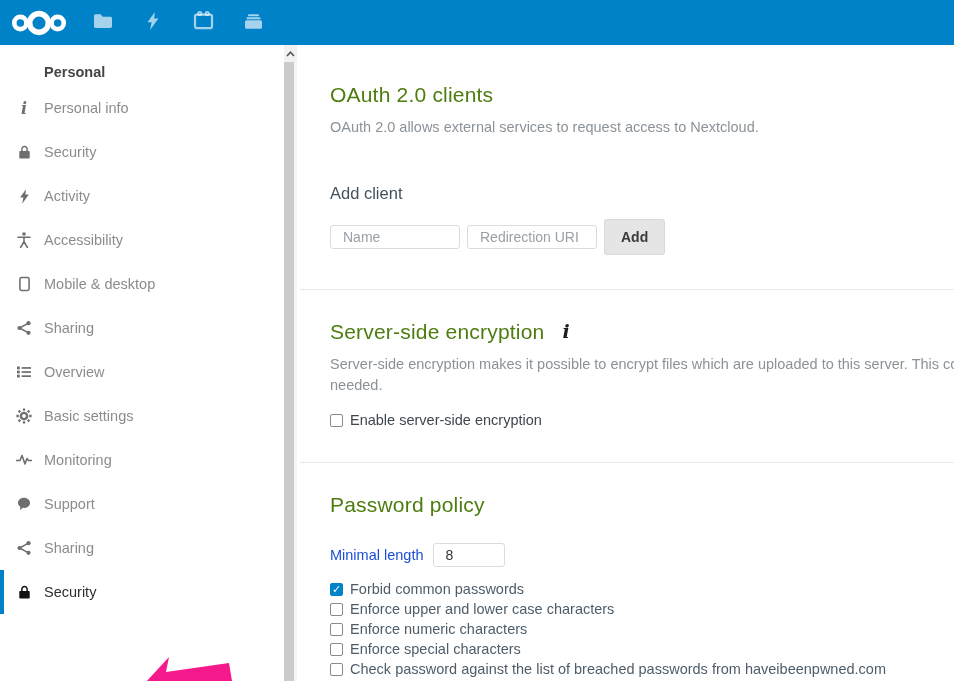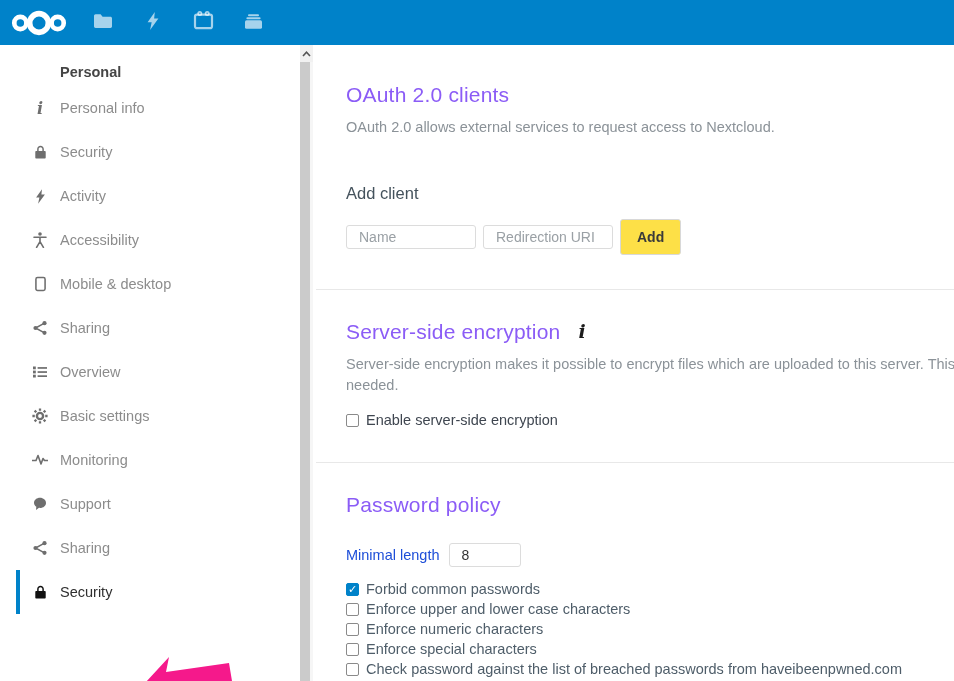--- a/index.html
+++ b/index.html
@@ -6,21 +6,21 @@
   html,body { width:954px; height:681px; overflow:hidden; background:#fff;
     font-family:"Liberation Sans", sans-serif; }
 
   
   .topbar { height:45px; background:#0082c9; display:flex; align-items:center; }
   .logo-wrap { width:78px; display:flex; justify-content:center; align-items:center; cursor:pointer; }
   .app-icon { width:50px; height:45px; display:flex; justify-content:center; align-items:center; cursor:pointer; }
   .app-icon svg { fill:rgba(255,255,255,0.65); }
 
   
-  .page { display:flex; height:636px; position:relative;padding-left:16px; }
+  .page { display:flex; height:636px; position:relative; }
   .sidebar { width:300px; position:relative; flex:0 0 300px; }
   .main { flex:1; min-width:0; }
 
   
   .side-caption { padding-left:44px; margin-top:13px; height:28px; line-height:28px;
     font-weight:bold; font-size:14.5px; color:#454545; }
   .side-caption.admin { margin-top:42px; }
   .side-item { height:44px; display:flex; align-items:center; padding-left:16px;
     cursor:pointer; color:#8c8c8c; }
   .side-item .ic { width:16px; display:flex; justify-content:center; align-items:center; color:#6e6e6e; }
@@ -33,30 +33,30 @@
 
   
   .sscroll { position:absolute; top:0; left:284px; width:13px; height:100%; background:#f6f6f6; }
   .sscroll-btn { height:17px; background:#f1f1f1; display:flex; justify-content:center; align-items:center; cursor:pointer; }
   .sscroll-thumb { position:absolute; top:17px; bottom:0; left:0; width:10px; background:#cbcbcb; cursor:pointer; }
 
   
   .section { padding:30px 30px 34px 30px; }
   .section.bordered { border-bottom:1px solid #e8e8e8; }
   .section.first { padding-top:38px; }
-  h2 { font-size:21px; font-weight:300; color:#8b5cf6; letter-spacing:.2px; }
+  h2 { font-size:21px; font-weight:300; color:#4d7c0f; letter-spacing:.2px; }
   .h2row { display:flex; align-items:flex-start; gap:18px; }
   .desc { margin-top:10px; font-size:14.5px; color:#8b9298; line-height:21px; }
   .desc.nowrap { white-space:nowrap; }
   h3 { margin-top:46px; font-size:16.5px; font-weight:400; color:#44525c; }
   .form-row { margin-top:16px; display:flex; gap:7px; align-items:center; }
   input[type=text] { height:24px; width:130px; border:1px solid #dcdcdc; border-radius:3px;
     padding:0 12px; font-size:14px; color:#333; font-family:"Liberation Sans", sans-serif; outline:none; }
   input::placeholder { color:#9aa0a5; }
-  .btn { height:36px; padding:0 16px; background:#fde047; border:1px solid #d8d8d8; border-radius:3px;
+  .btn { height:36px; padding:0 16px; background:#e5e5e5; border:1px solid #d8d8d8; border-radius:3px;
     font-weight:bold; font-size:14px; color:#3a3a3a; cursor:pointer; font-family:"Liberation Sans", sans-serif; }
   .enc-info { font:italic bold 19px "DejaVu Serif", serif; color:#1c1c1c; }
 
   .check-row { display:flex; align-items:center; gap:7px; margin-top:6px; cursor:pointer; }
   .check-row.first-row { margin-top:16px; }
   .cbx { width:13px; height:13px; flex:0 0 13px; border:1px solid #8a8a8a; border-radius:2px;
     background:#fff; display:flex; align-items:center; justify-content:center; }
   .cbx.checked { background:#0082c9; border-color:#0082c9; color:#fff; font-size:11px; line-height:11px; }
   .check-lbl { font-size:14.5px; color:#4e5d69; }
   .enc-check .check-lbl { color:#3f4650; }

